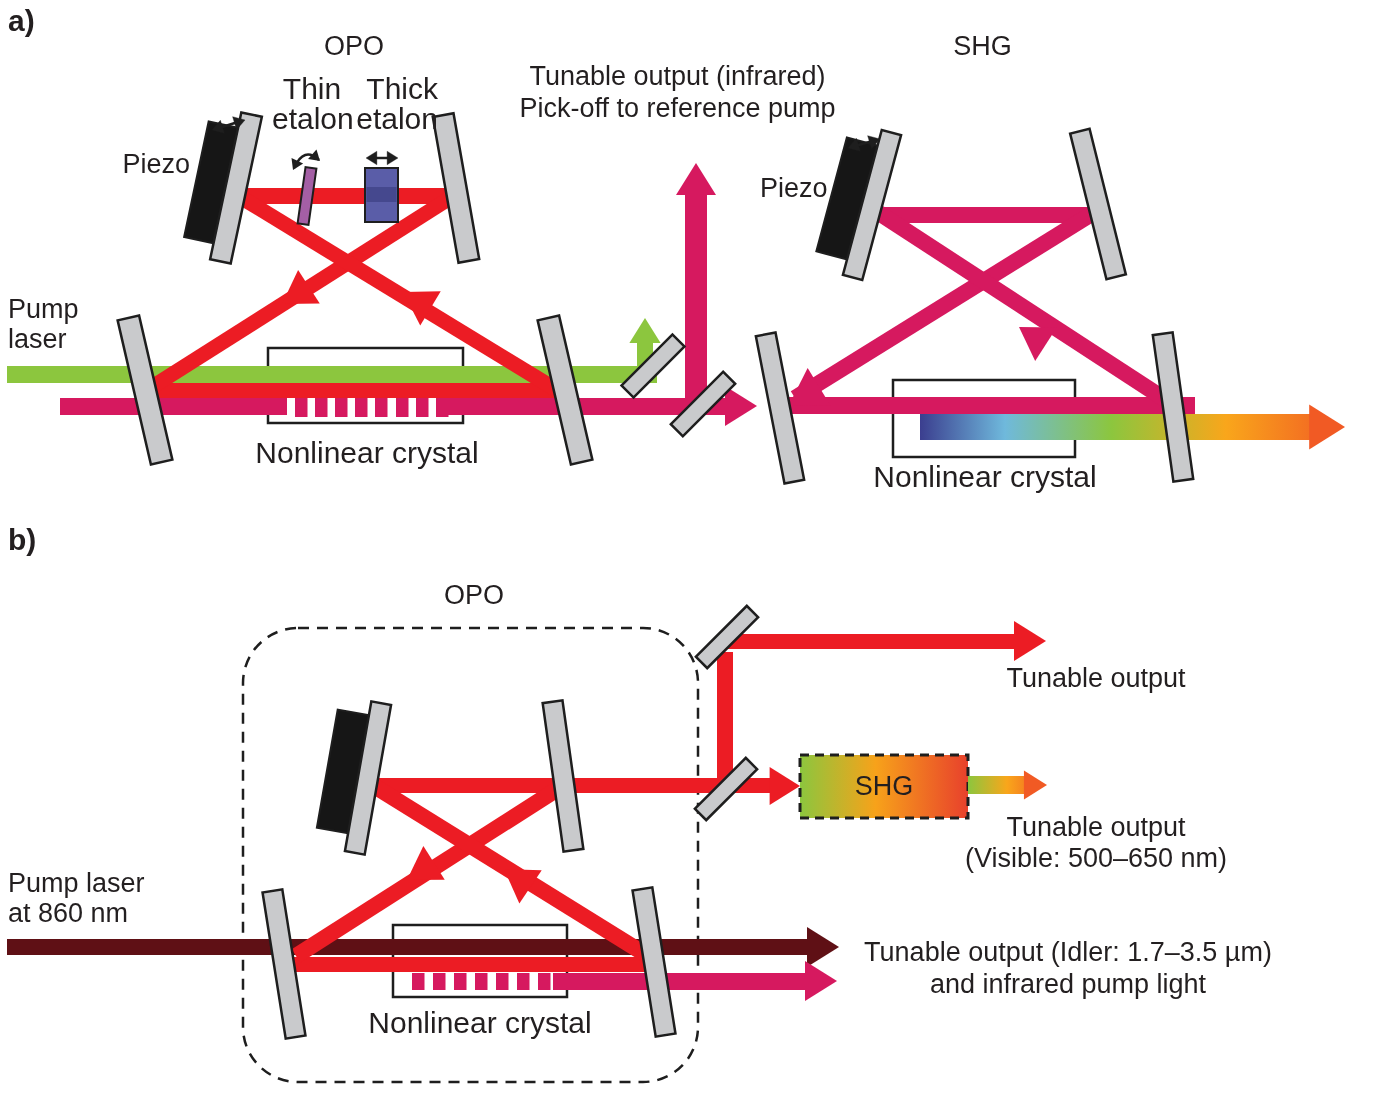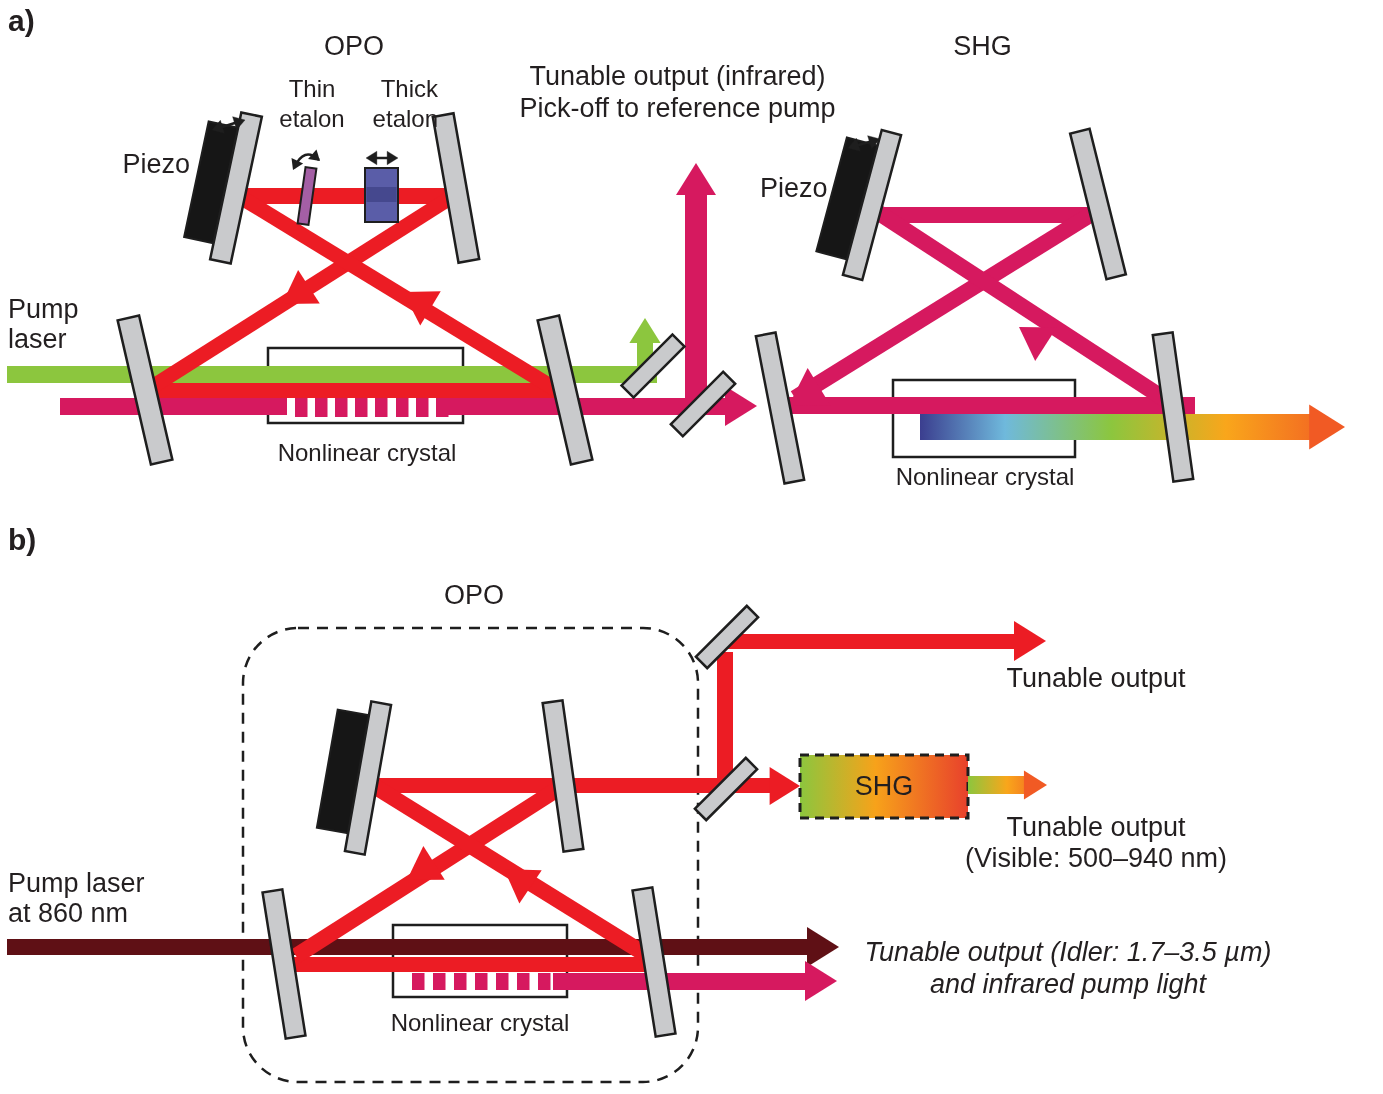--- a/index.html
+++ b/index.html
@@ -1,20 +1,20 @@
 <!DOCTYPE html>
 <html style="--red: #EC1C24; --magenta: #D6195F; --green: #8CC63E; --maroon: #5F1015; --mirror: #C9CACC; --outline: #1E1E1E; --text: #231F20; --piezo: #161616; --thin_etalon: #A45FA5; --thick_etalon: #5A5DA8; --thick_etalon_band: #45488E; --rainbow_indigo: #3B3E8F; --rainbow_sky: #6FB9DC; --rainbow_green: #8CC63E; --rainbow_amber: #F9A61B; --rainbow_orange: #F15A24; --shg_grad_left: #8CC63E; --shg_grad_mid: #F7A21A; --shg_grad_right: #E8412C;"><head>
 <meta charset="utf-8">
 <style>
   html,body{margin:0;padding:0;background:#ffffff;}
   #fig{position:relative;width:1383px;height:1094px;background:#fff;overflow:hidden;
        font-family:"Liberation Sans","DejaVu Sans",sans-serif;color:var(--text,#231F20);}
   #fig svg{position:absolute;left:0;top:0;}
   .lbl{position:absolute;font-size:27px;line-height:32px;color:var(--text,#231F20);white-space:normal;}
-  .lbl.small{font-size:24px;line-height:30px;}
+  .lbl.small{font-size:30px;line-height:30px;}
   .lbl.bold{font-weight:700;font-size:30px;line-height:32px;}
   .ctr{text-align:center;}
   .rgt{text-align:right;}
 </style>
 </head>
 <body>
 
 <div id="fig">
 
 <svg width="1383" height="1094" viewBox="0 0 1383 1094">
@@ -200,22 +200,22 @@
   </div>
 
   <div class="lbl ctr" style="left:946px;top:663px;width:300px;line-height:31px;">
     <div>Tunable output</div>
   </div>
 
   <div class="lbl ctr" style="left:800px;top:770px;width:168px;">SHG</div>
 
   <div class="lbl ctr" style="left:946px;top:812px;width:300px;line-height:31px;">
     <div>Tunable output</div>
-    <div>(Visible: 500–940 nm)</div>
-  </div>
-
-  <div class="lbl ctr" style="left:838px;top:936px;width:460px;font-style:italic;">
+    <div>(Visible: 500–650 nm)</div>
+  </div>
+
+  <div class="lbl ctr" style="left:838px;top:936px;width:460px;">
     <div>Tunable output (Idler: 1.7–3.5 µm)</div>
     <div>and infrared pump light</div>
   </div>
 
   <div class="lbl small ctr" style="left:365px;top:1008px;width:230px;">Nonlinear crystal</div>
 </div>
 
 </body></html>

